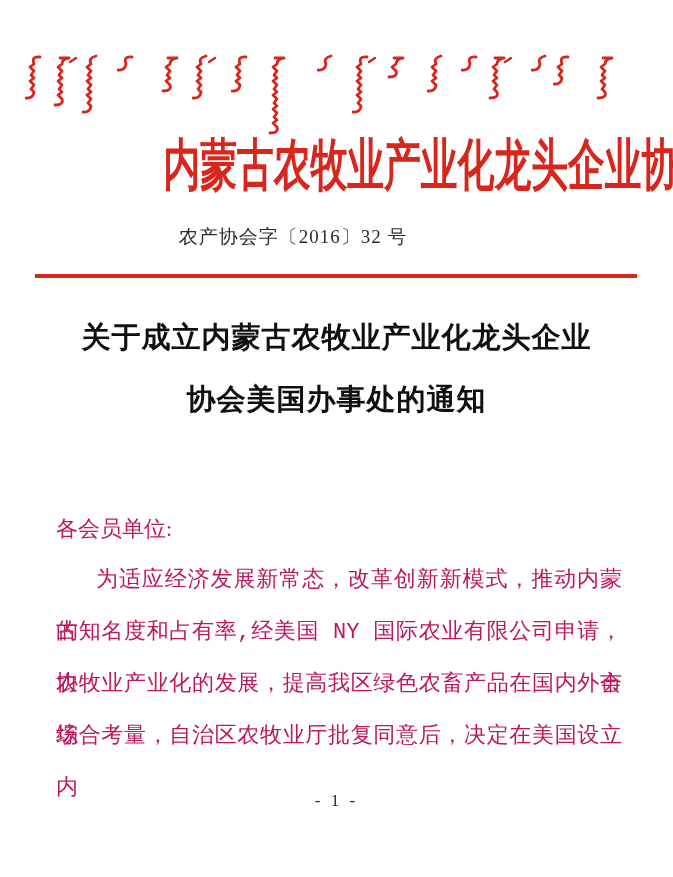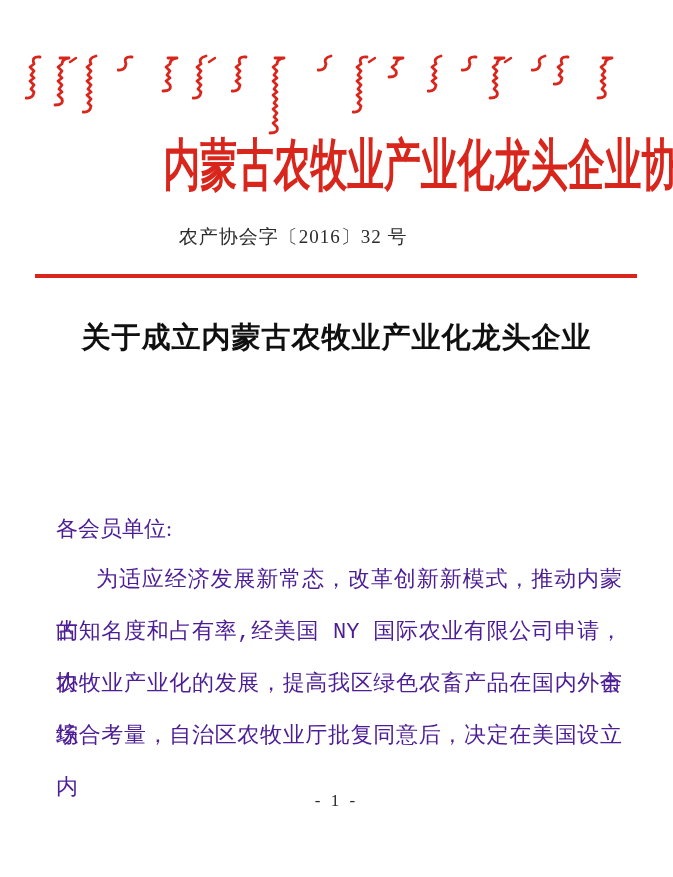--- a/index.html
+++ b/index.html
@@ -50,21 +50,21 @@
   .subject{
     position:absolute;top:306px;left:0;width:673px;
     text-align:center;
     font-weight:bold;color:#101010;
     font-size:29px;line-height:62px;letter-spacing:1px;
   }
 
   
   .bodytext{
     position:absolute;top:503px;left:56px;width:566px;
-    font-size:22px;line-height:52px;color:#4c1d95;
+    font-size:22px;line-height:52px;color:#be185d;
   }
   .bline{height:52px;overflow:visible;}
   .bline.full{text-align:justify;text-align-last:justify;font-family:Liberation Mono, monospace;}
   .bline.indent{text-indent:40px;}
   .bline.plain{white-space:nowrap;}
 
   
   .footer{
     position:absolute;top:791px;left:0;width:673px;
     text-align:center;
@@ -137,20 +137,21 @@
   <div class="masthead">
     <span class="fit" id="masthead-title" style="transform: scaleX(0.656513);">内蒙古农牧业产业化龙头企业协会文件</span>
   </div>
 
   <div class="docnum">农产协会字〔2016〕32 号</div>
 
   <div class="sep"></div>
 
   <div class="subject">
     <div>关于成立内蒙古农牧业产业化龙头企业</div>
+    <div>协会美国办事处的通知</div>
   </div>
 
   <div class="bodytext">
     <div class="bline plain">各会员单位:</div>
     <div class="bline full indent">为适应经济发展新常态，改革创新新模式，推动内蒙古</div>
     <div class="bline full">的知名度和占有率,经美国 NY 国际农业有限公司申请，协会</div>
     <div class="bline full">农牧业产业化的发展，提高我区绿色农畜产品在国内外市场</div>
     <div class="bline full">综合考量，自治区农牧业厅批复同意后，决定在美国设立内</div>
   </div>
 

